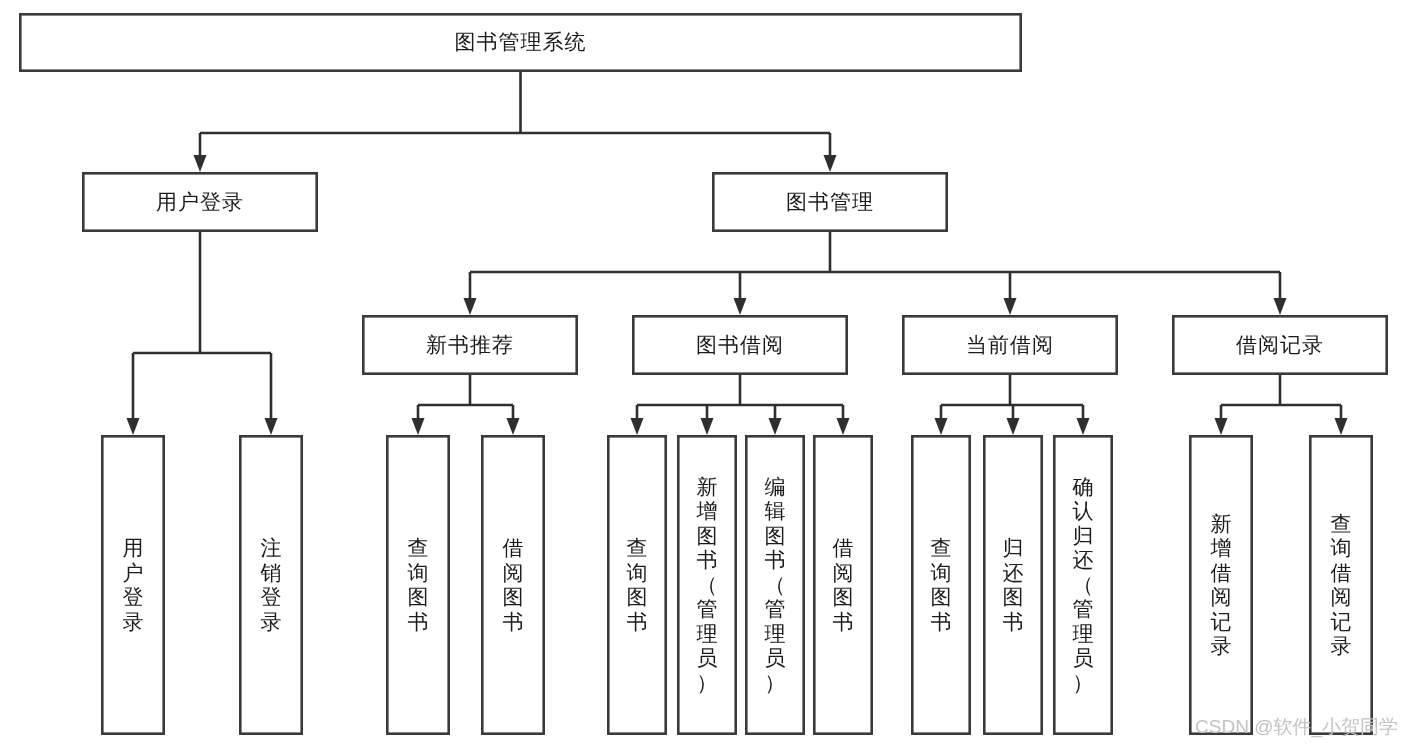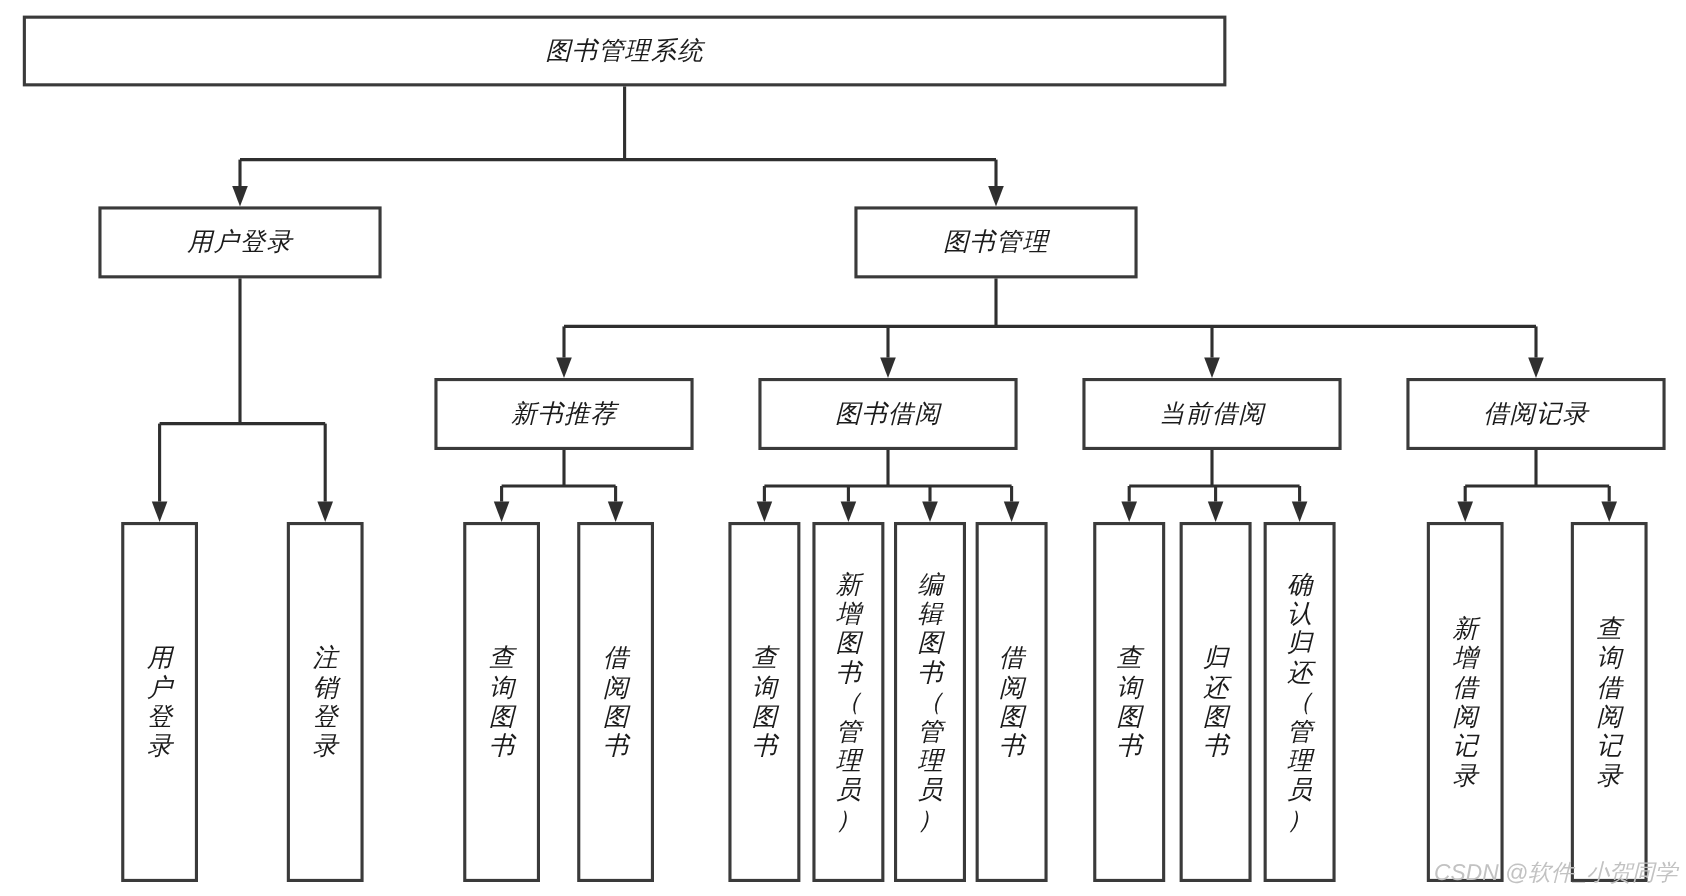--- a/index.html
+++ b/index.html
@@ -13,21 +13,20 @@
     height: 747px;
     font-family: "Liberation Sans", "DejaVu Sans", sans-serif;
     overflow: hidden;
     position: relative;
   }
   #diagram-root {
     position: relative;
     width: 1405px;
     height: 747px;
     background: #ffffff;
-    font-style: italic;
   }
   svg.diagram-canvas {
     position: absolute;
     left: 0;
     top: 0;
     width: 1405px;
     height: 747px;
     display: block;
   }
   .node-box {

